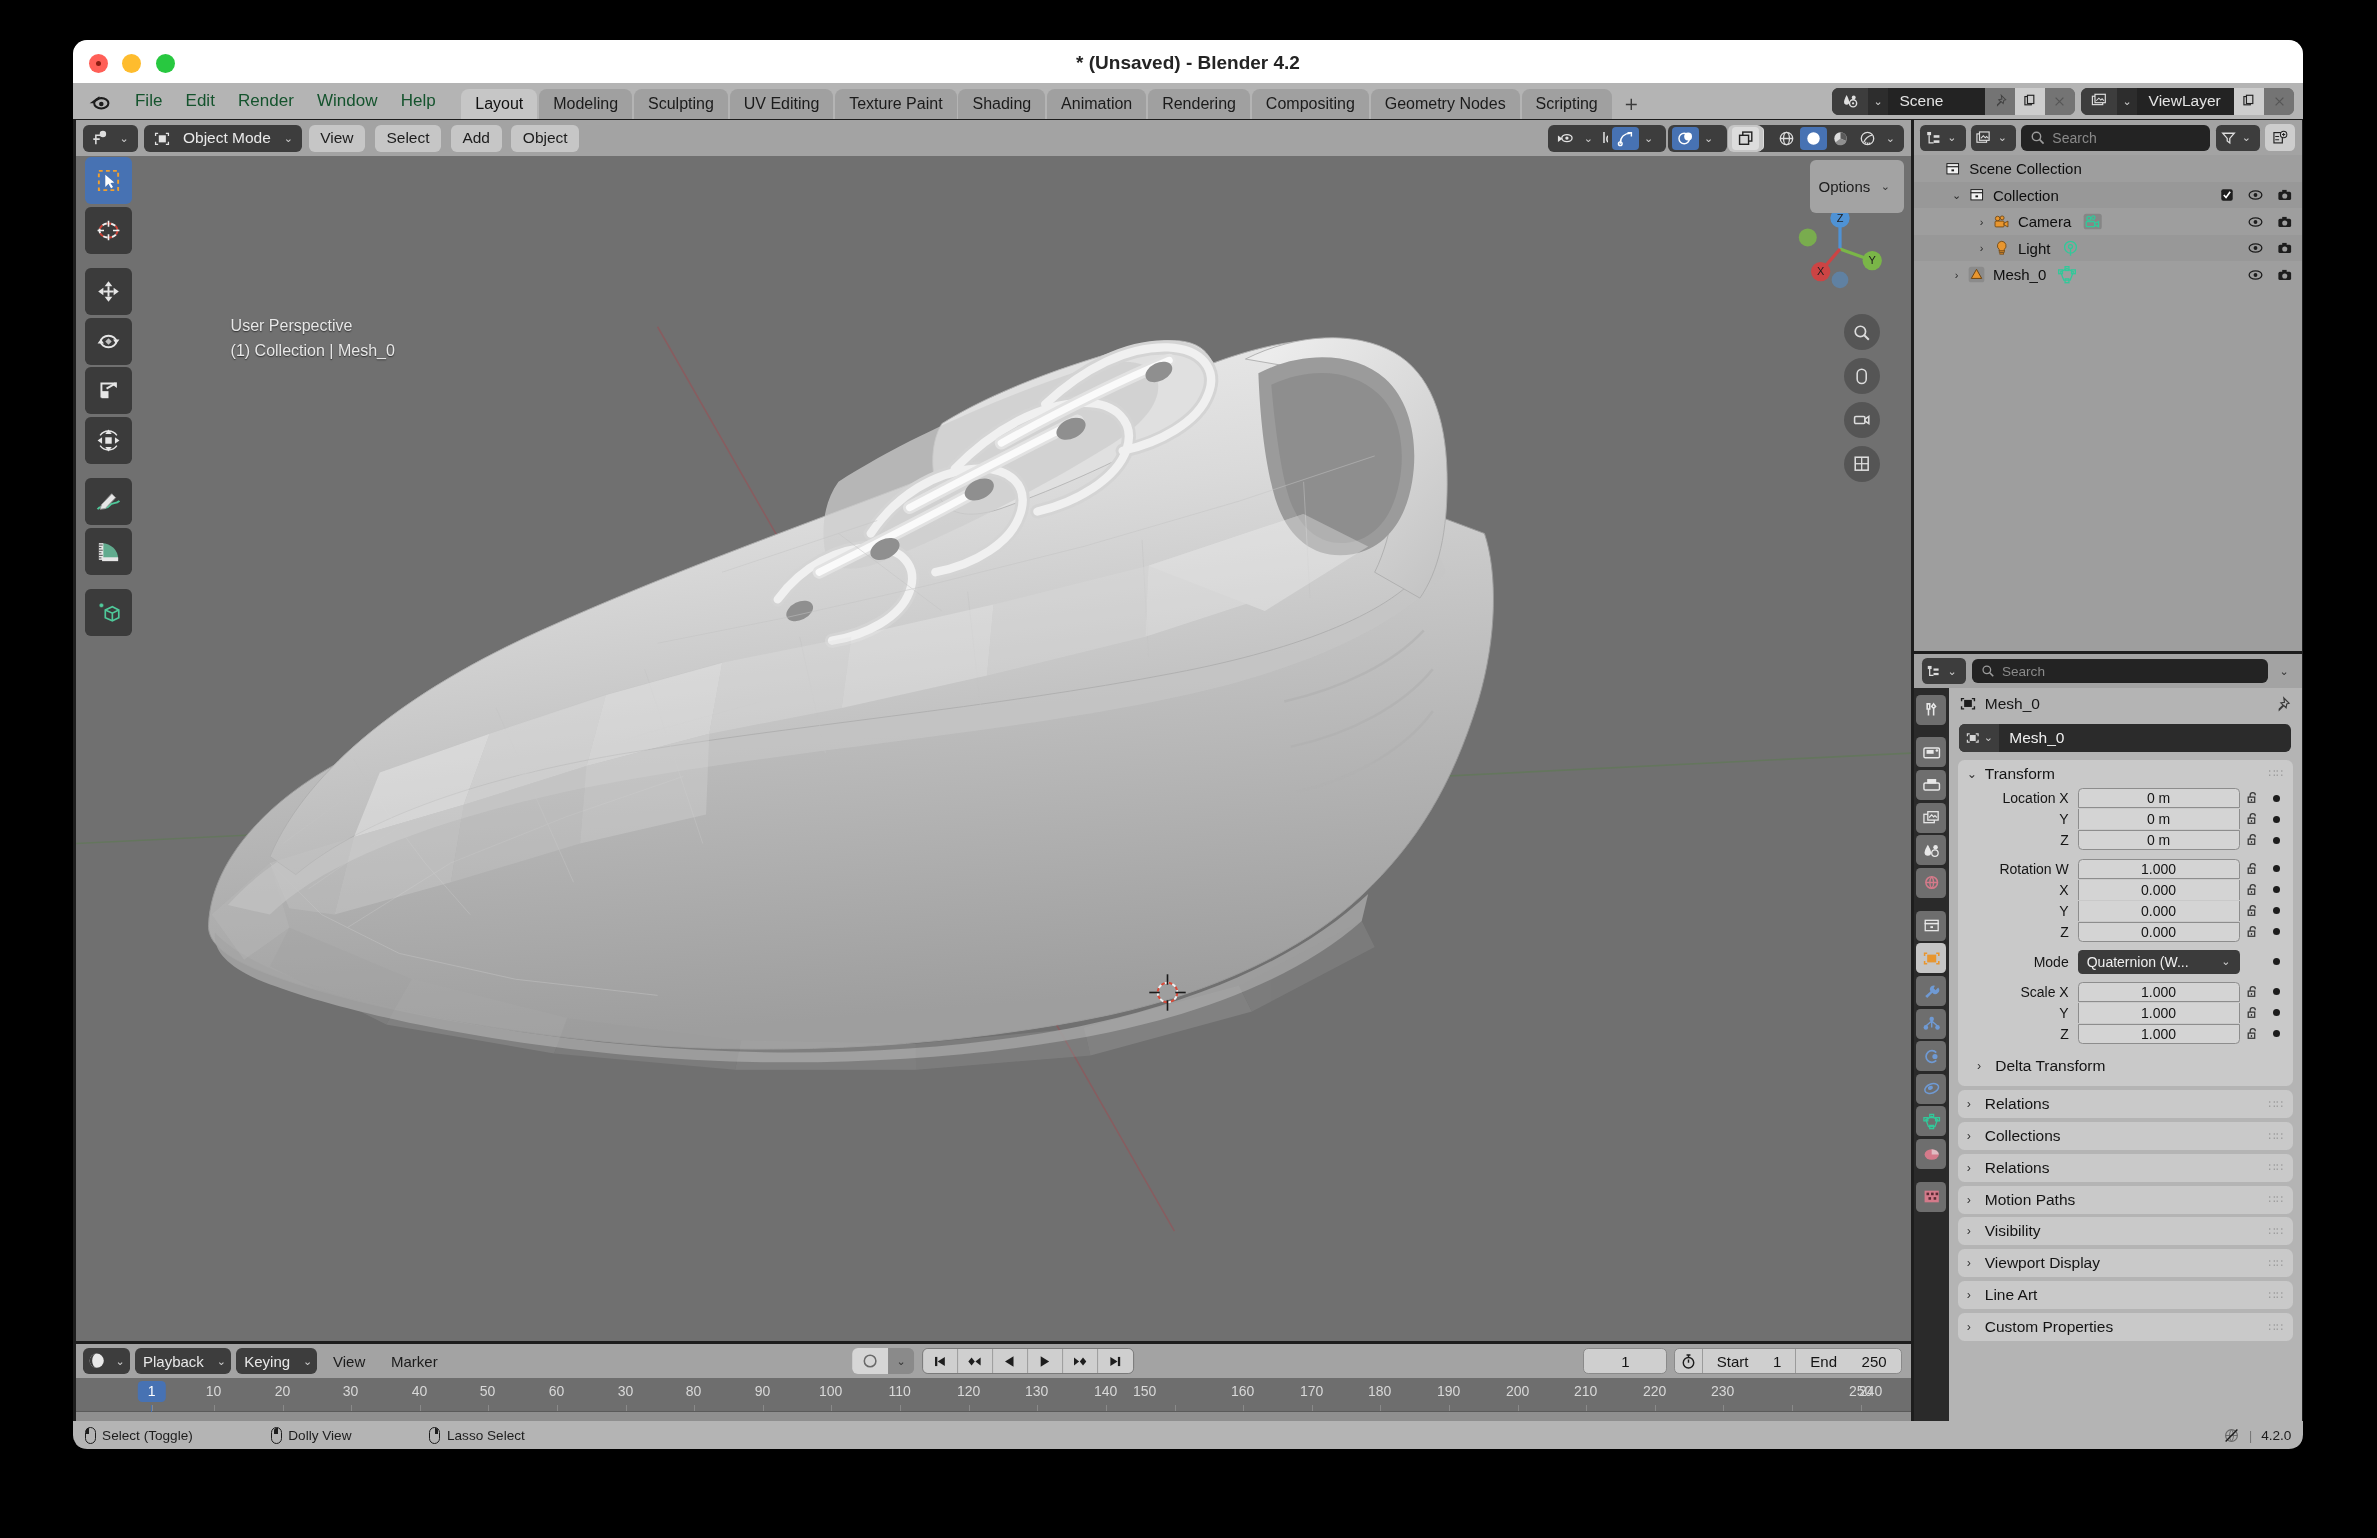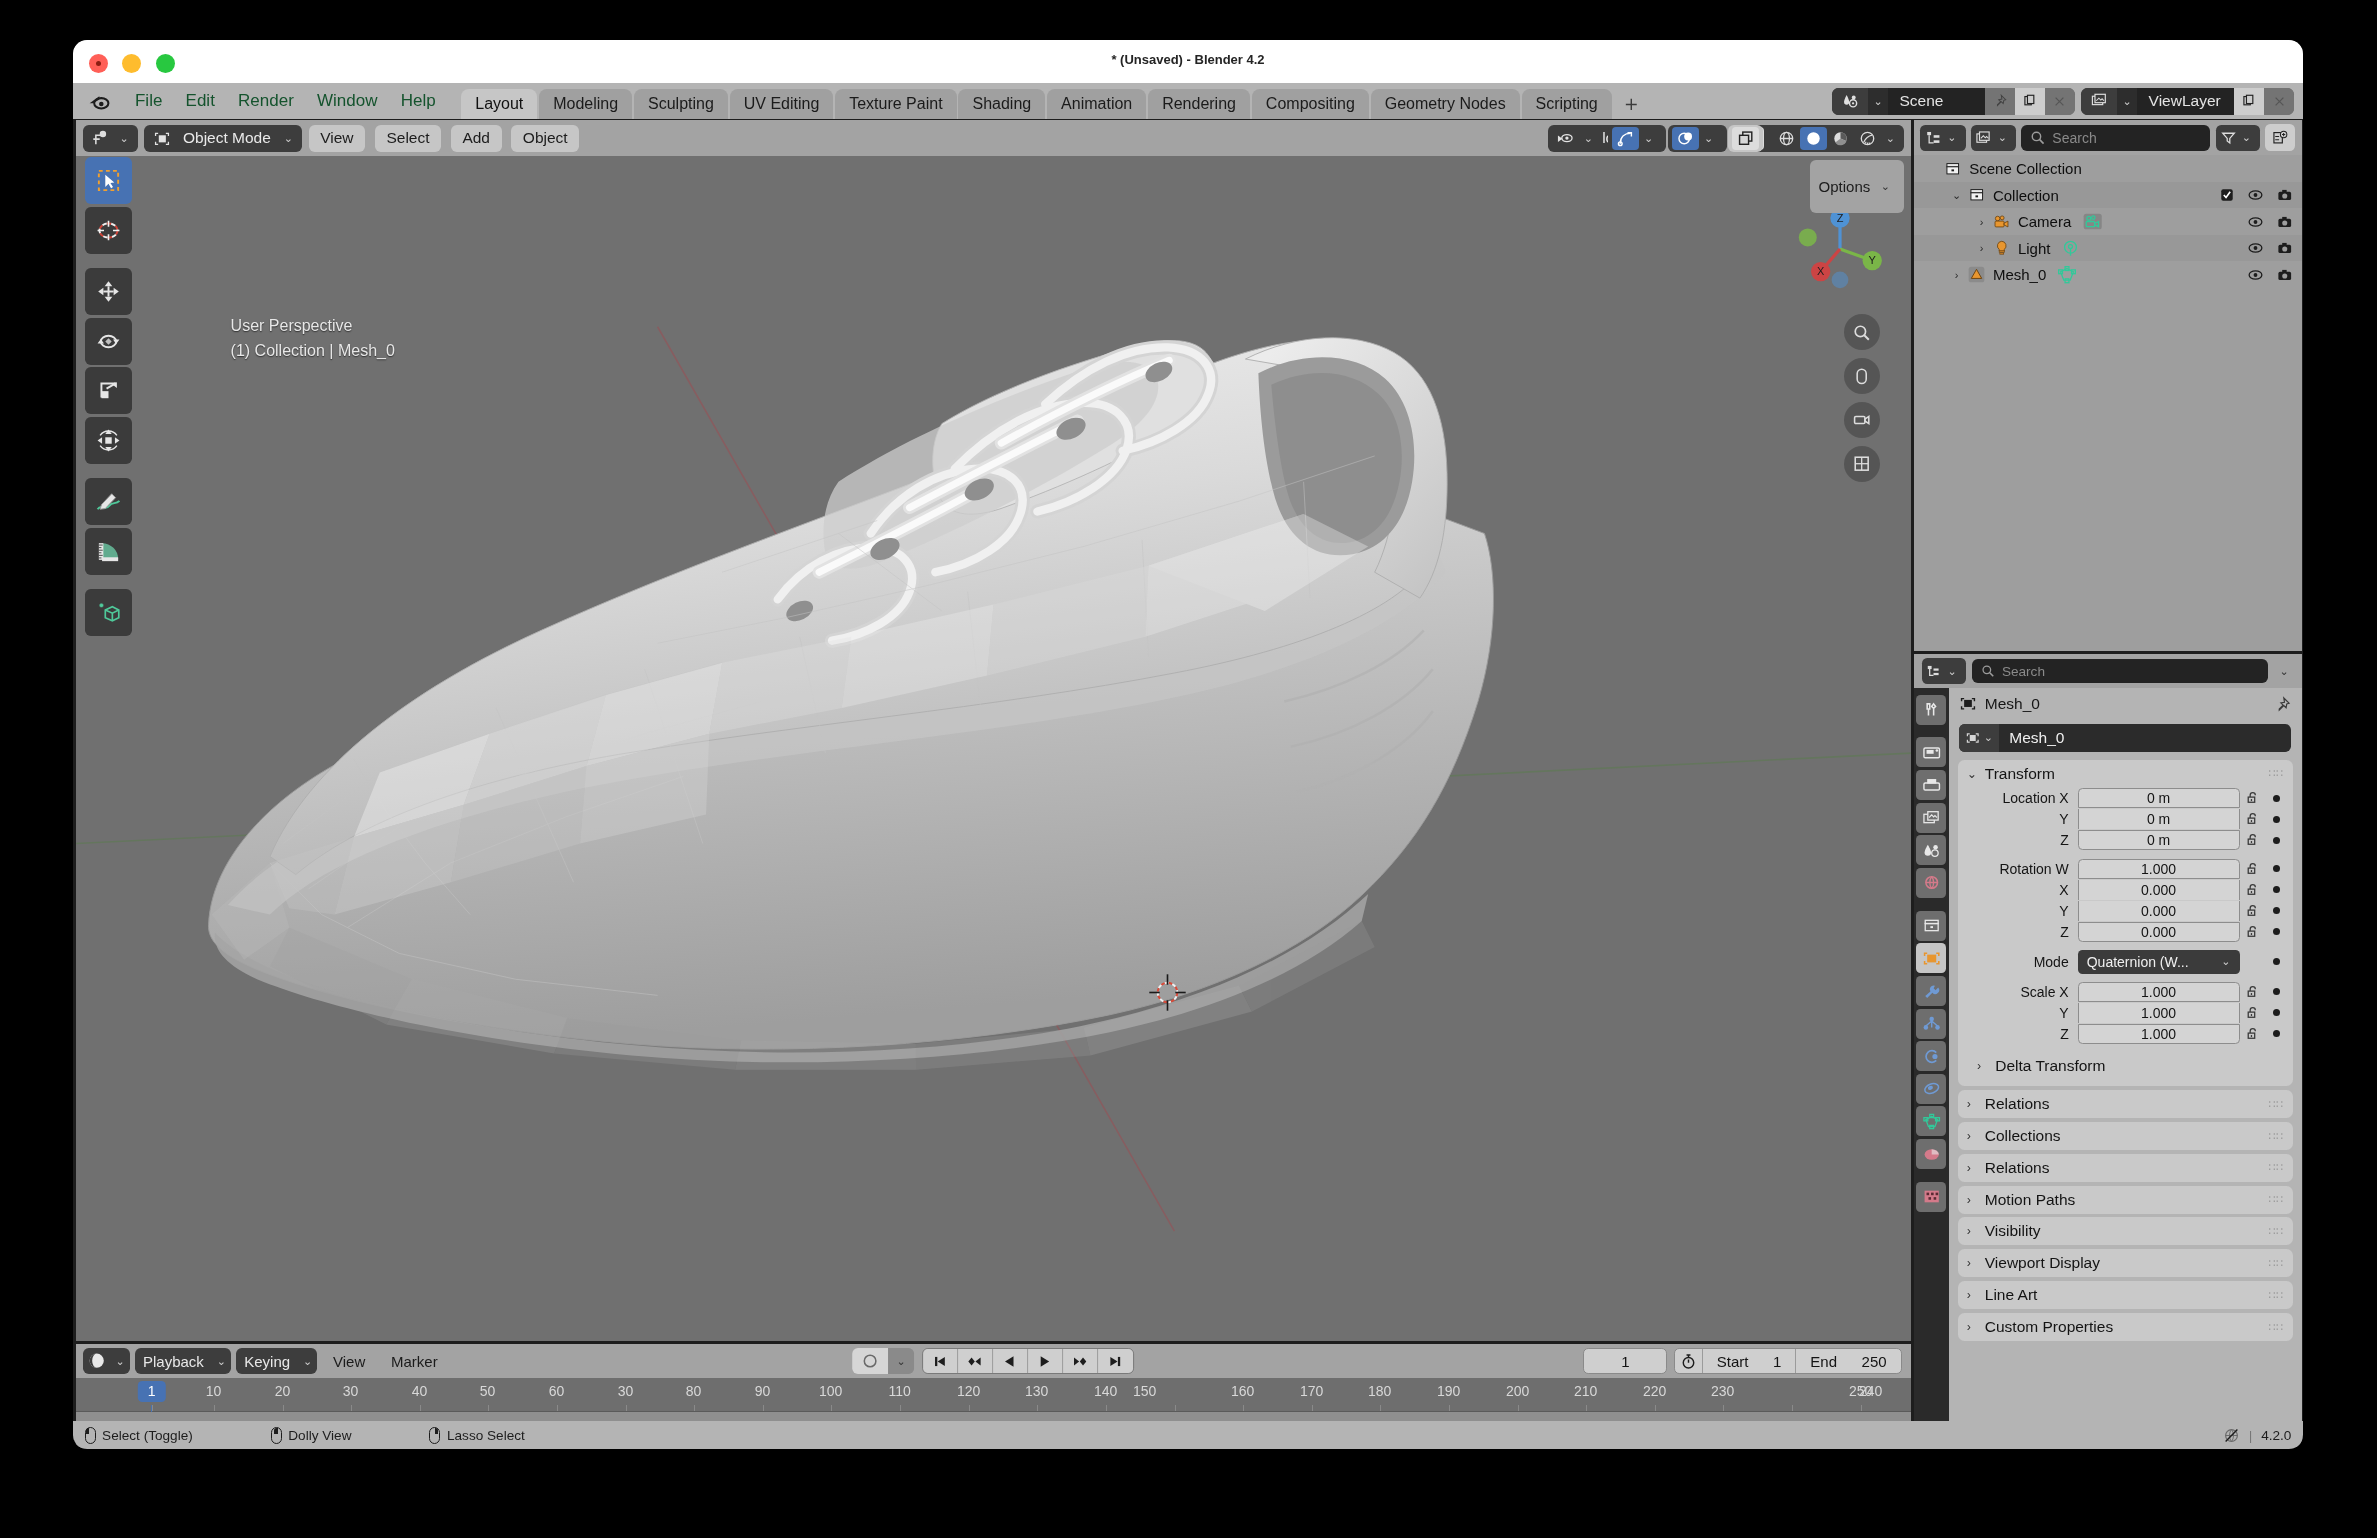--- a/index.html
+++ b/index.html
@@ -33,21 +33,21 @@
   .traffic.red { left: 15.5px; background: #ff5f57; }
   .traffic.yellow { left: 49px; background: #febc2e; }
   .traffic.green { left: 83px; background: #28c840; }
   .traffic.red::after {
     content:""; position:absolute; left:7px; top:7px;
     width:5.2px;height:5.2px;border-radius:50%;background:#8b1d12;
   }
   #window-title {
     position: absolute; left: 0; right: 0; top: 11.6px;
     text-align: center;
-    font-size: 13px; font-weight: bold; color: #242424;
+    font-size: 19px; font-weight: bold; color: #242424;
     font-family: "Liberation Sans", sans-serif;
   }
 
   
   #topbar {
     position: relative;
     height: 36px;
     background: #b4b4b4;
     display: flex; align-items: center;
     padding-left: 11.6px;

